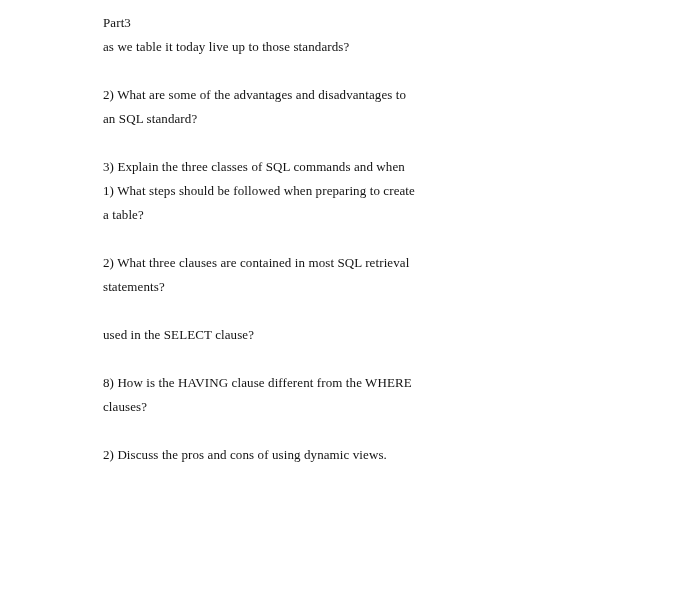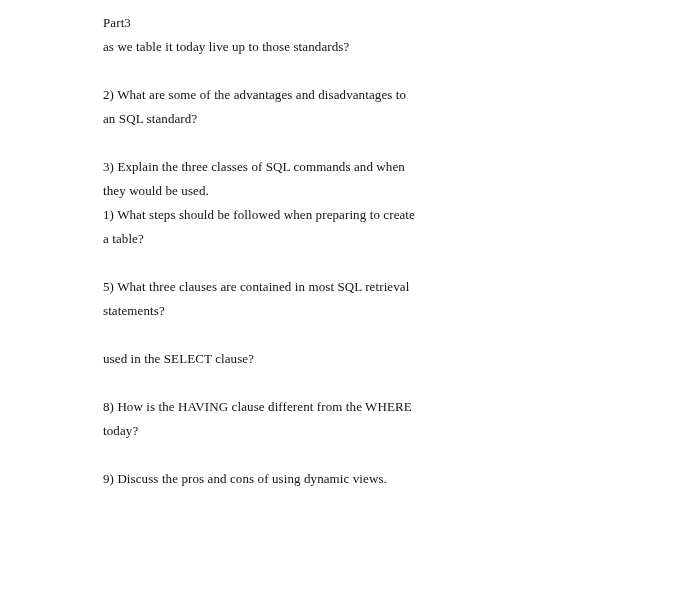--- a/index.html
+++ b/index.html
@@ -34,27 +34,26 @@
 
 <div class="page">
   <div id="text-lines">
       <div class="line">Part3</div>
       <div class="line">as we table it today live up to those standards?</div>
       <div class="line">&nbsp;</div>
       <div class="line">2) What are some of the advantages and disadvantages to</div>
       <div class="line">an SQL standard?</div>
       <div class="line">&nbsp;</div>
       <div class="line">3) Explain the three classes of SQL commands and when</div>
-      <div class="line">they would be used.</div>
       <div class="line">1) What steps should be followed when preparing to create</div>
       <div class="line">a table?</div>
       <div class="line">&nbsp;</div>
-      <div class="line">5) What three clauses are contained in most SQL retrieval</div>
+      <div class="line">2) What three clauses are contained in most SQL retrieval</div>
       <div class="line">statements?</div>
       <div class="line">&nbsp;</div>
       <div class="line">used in the SELECT clause?</div>
       <div class="line">&nbsp;</div>
       <div class="line">8) How is the HAVING clause different from the WHERE</div>
-      <div class="line">today?</div>
+      <div class="line">clauses?</div>
       <div class="line">&nbsp;</div>
-      <div class="line">9) Discuss the pros and cons of using dynamic views.</div>
+      <div class="line">2) Discuss the pros and cons of using dynamic views.</div>
     </div>
 </div>
 
 </body></html>

